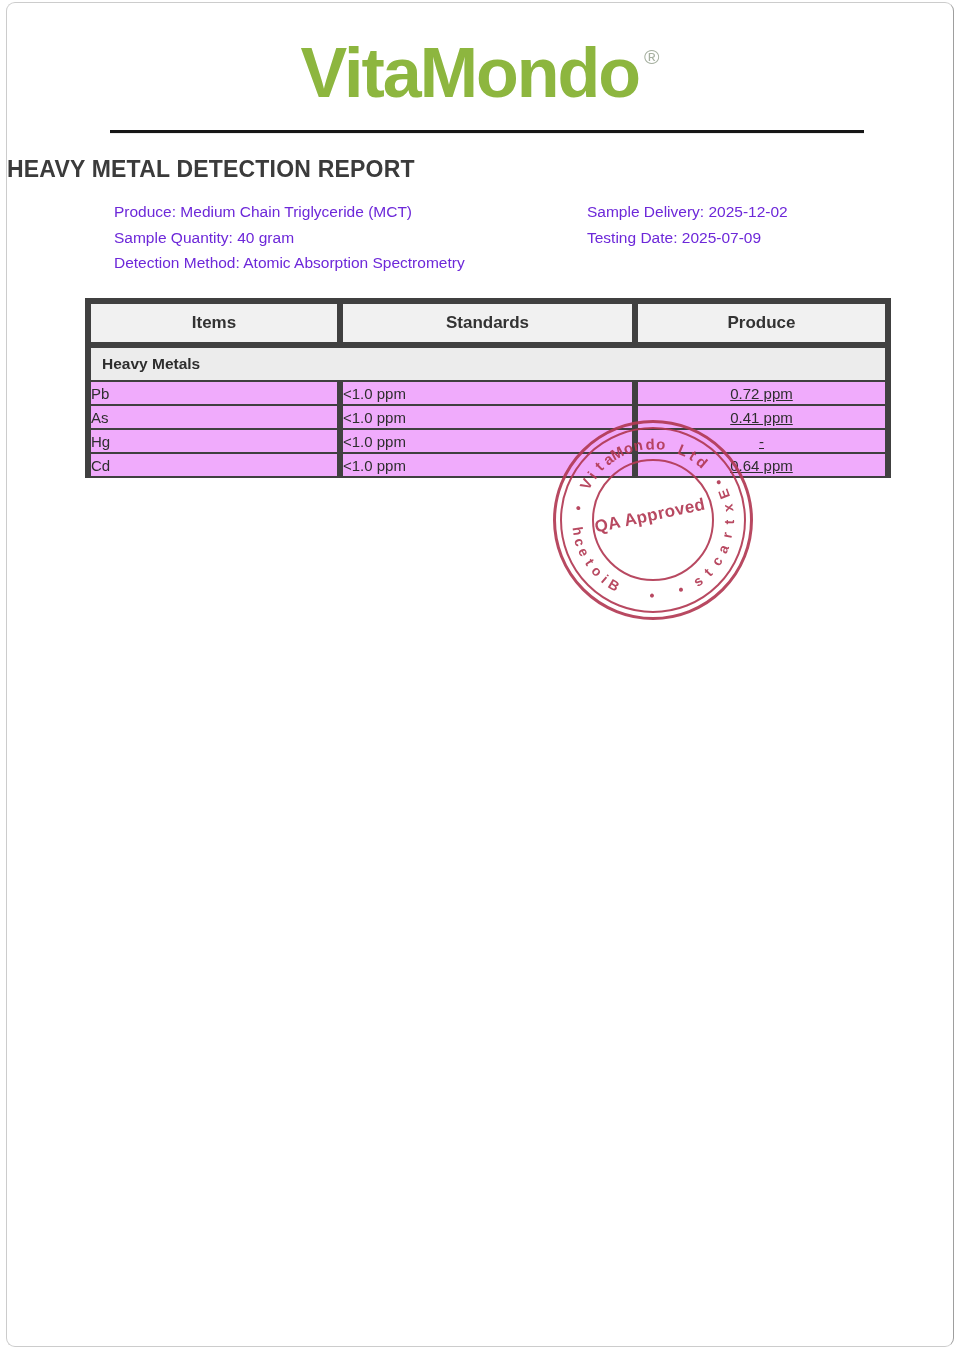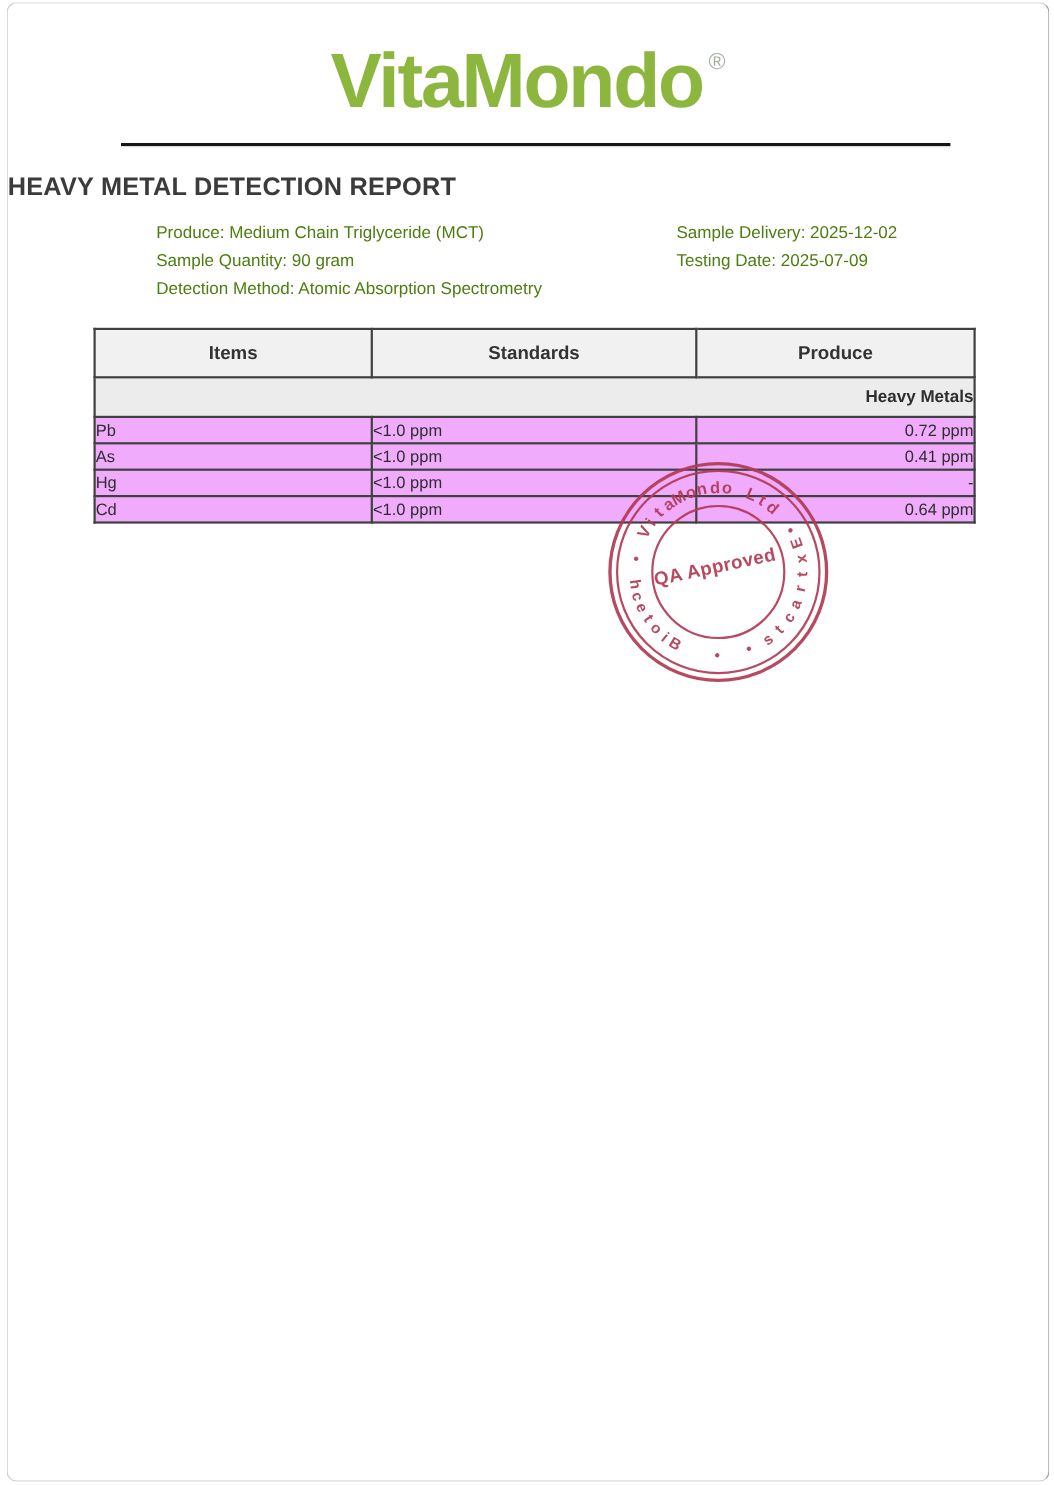--- a/index.html
+++ b/index.html
@@ -75,56 +75,55 @@
     font-weight: 700;
     letter-spacing: 0.2px;
     color: #3b3b3b;
   }
   
   .info-left, .info-right {
     position: absolute;
     top: 196px;
     font-size: 15.5px;
     line-height: 25.5px;
-    color: #4d7c0f;
-    margin-left: 28px;
+    color: #6d28d9;
   }
   .info-left  { left: 107px; }
   .info-right { left: 580px; }
   
   table.results-table {
     position: absolute;
     left: 78px;
     top: 295px;
     width: 800px;
     border-collapse: collapse;
     table-layout: fixed;
     font-size: 15px;
     color: #2e2e2e;
   }
   table.results-table th,
   table.results-table td {
-    border: 2px solid #404040;
+    border: 6px solid #404040;
     padding: 0;
   }
   table.results-table { border: 2px solid #3c3c3c; }
   thead tr { height: 44px; background: #f1f1f1; }
   thead th { font-size: 17px; font-weight: 700; color: #333; text-align: center; }
-  tr.section-row { height: 36px; background: #ececec; text-align: right; }
+  tr.section-row { height: 36px; background: #ececec; }
   tr.section-row td {
     font-weight: 700;
     font-size: 15.5px;
     padding-left: 11px;
     border-top-width: 2px;
     border-bottom-width: 2px;
   }
   tr.data-row { height: 24px; background: #f0abfc; }
   tr.data-row td { border-top-width: 2px; border-bottom-width: 2px; }
   td.c-left { text-align: left; padding-left: 12px; }
-  td.c-center { text-align: right; }
+  td.c-center { text-align: center; text-decoration: underline; }
   
   .stamp {
     position: absolute;
     left: 546px;
     top: 417px;
     width: 200px;
     height: 200px;
     color: #b23a54;
     opacity: 0.92;
     z-index: 5;
@@ -162,21 +161,21 @@
   <div class="logo-row">
     <span class="logo-text" style="color: rgb(141, 182, 63);">VitaMondo</span><span class="registered-mark">®</span>
   </div>
 
   <div class="rule"></div>
 
   <h1 class="report-title">HEAVY METAL DETECTION REPORT</h1>
 
   <div class="info-left">
     <div>Produce: Medium Chain Triglyceride (MCT)</div>
-    <div>Sample Quantity: 90 gram</div>
+    <div>Sample Quantity: 40 gram</div>
     <div>Detection Method: Atomic Absorption Spectrometry</div>
   </div>
   <div class="info-right">
     <div>Sample Delivery: 2025-12-02</div>
     <div>Testing Date: 2025-07-09</div>
   </div>
 
   <table class="results-table">
     <colgroup>
       <col style="width:252px">

